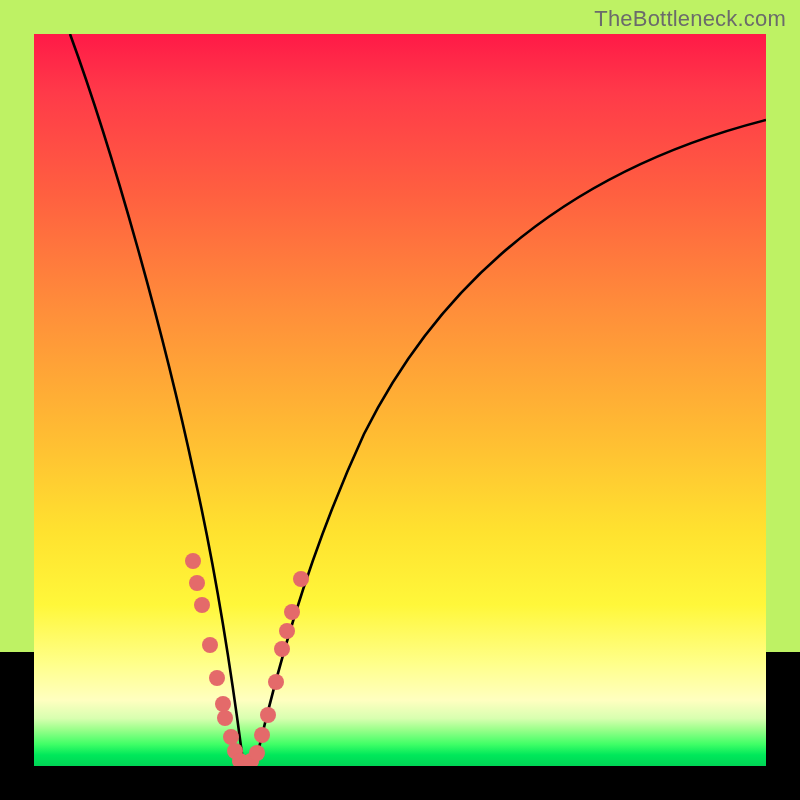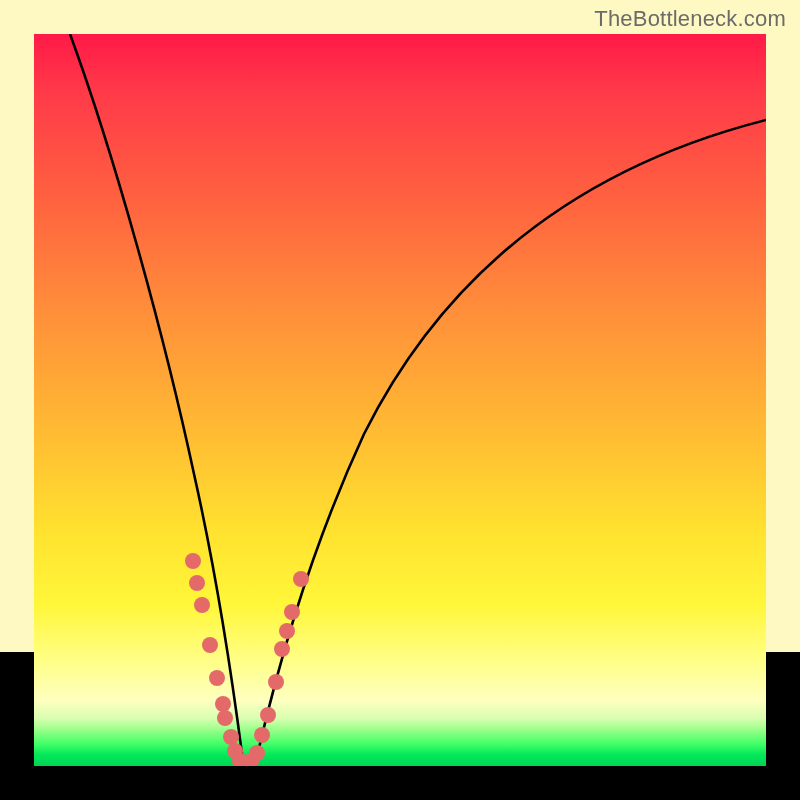--- a/index.html
+++ b/index.html
@@ -10,21 +10,21 @@
     background: #000;
     overflow: hidden;
     font-family: Arial, Helvetica, sans-serif;
   }
   .frame {
     position: absolute;
     left: 0;
     top: 0;
     width: 800px;
     height: 652px;
-    background: #fef9c3;
+    background: #bef264;
   }
   .plot {
     position: absolute;
     left: 34px;
     top: 34px;
     width: 732px;
     height: 732px;
     
     background: linear-gradient(
       to bottom,

